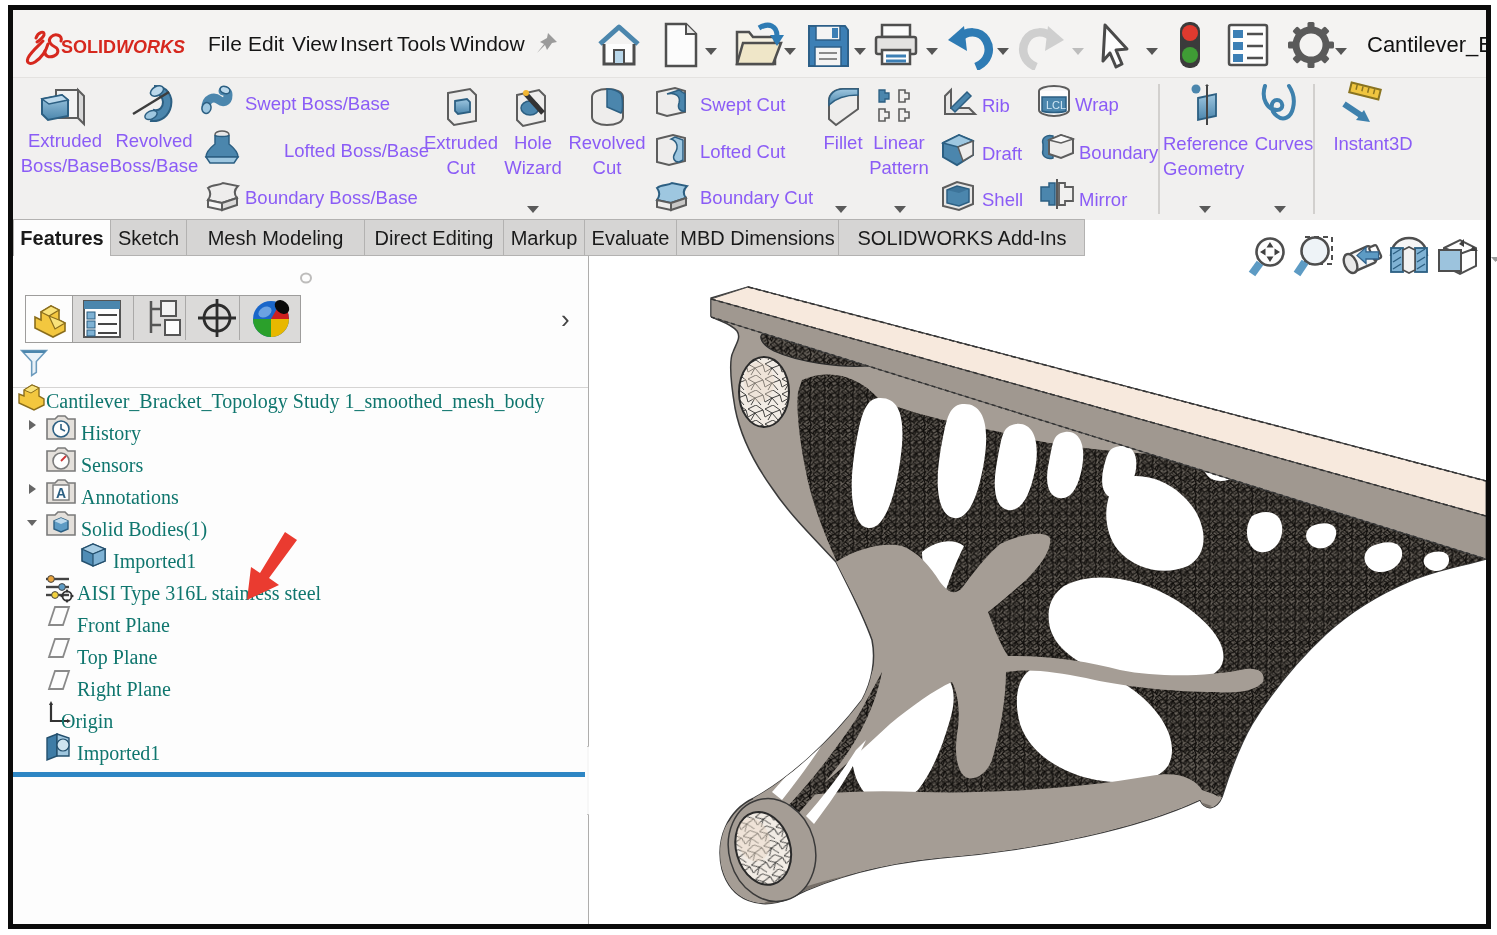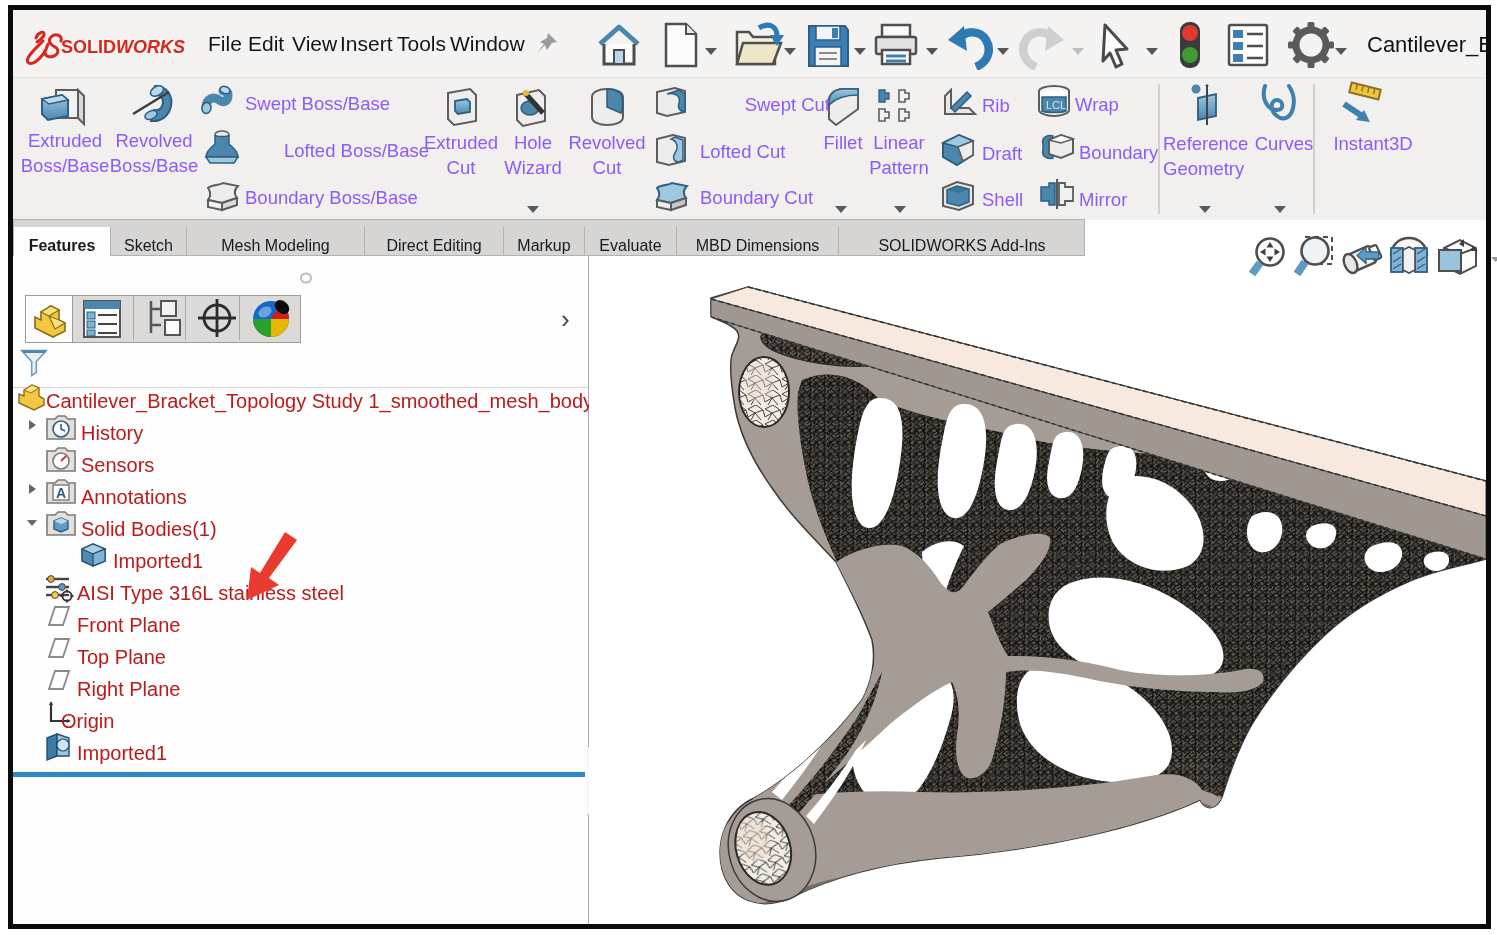--- a/index.html
+++ b/index.html
@@ -8,25 +8,25 @@
   .abs{position:absolute;}
   #frame{position:absolute;left:8px;top:5px;width:1473px;height:914px;border:5px solid #0b0b0b;background:#fff;}
   
   #menubar{position:absolute;left:0;top:0;width:1473px;height:67px;background:#f4f3f2;text-align:center;}
   .menuitem{position:absolute;top:22px;font-size:21px;color:#151515;}
   
   #ribbon{position:absolute;left:0;top:67px;width:1473px;height:142px;background:#f1f0ef;border-top:1px solid #e4e2e0;}
   .rlabel{position:absolute;font-size:18.5px;color:#8b5cf6;text-align:center;line-height:25px;}
   
   #tabrow{position:absolute;left:0;top:209px;width:1072px;height:37px;background:#d6d5d4;border:1px solid #b3b2b1;box-sizing:border-box;}
-  .tab{position:absolute;top:0;height:37px;font-size:16px;color:#1a1a1a;line-height:37px;text-align:center;border-right:1px solid #b3b2b1;box-sizing:border-box;margin-top:7px;}
+  .tab{position:absolute;top:0;height:37px;font-size:20px;color:#1a1a1a;line-height:37px;text-align:center;border-right:1px solid #b3b2b1;box-sizing:border-box;}
   .tabactive{background:#fdfdfd;font-weight:bold;border-right:1px solid #b3b2b1;}
   
   #panel{position:absolute;left:0;top:246px;width:575px;height:668px;background:#fdfdfd;border-right:1px solid #aeadac;box-sizing:content-box;}
-  .treerow{position:absolute;font-size:20px;color:#b91c1c;white-space:nowrap;}
+  .treerow{position:absolute;font-size:20px;color:#0f766e;white-space:nowrap;font-family:Liberation Serif, serif;}
   
   #viewport{position:absolute;left:576px;top:246px;width:897px;height:668px;background:#ffffff;}
 </style>
 </head>
 <body>
 <div id="frame">
   <div id="menubar">
 
     <svg class="abs" style="left:8px;top:14px" width="44" height="44" viewBox="0 0 44 44">
       <g fill="none" stroke="#d6281e" stroke-width="3" stroke-linecap="round">
@@ -297,21 +297,21 @@
       </g>
     </svg>
     <div class="rlabel" style="left:6px;top:50px;width:92px">Extruded<br>Boss/Base</div>
     <div class="rlabel" style="left:95px;top:50px;width:92px">Revolved<br>Boss/Base</div>
     <div class="rlabel" style="left:232px;top:13px;width:200px;text-align:left">Swept Boss/Base</div>
     <div class="rlabel" style="left:216px;top:60px;width:200px;text-align:right">Lofted Boss/Base</div>
     <div class="rlabel" style="left:232px;top:107px;width:220px;text-align:left">Boundary Boss/Base</div>
     <div class="rlabel" style="left:403px;top:52px;width:90px">Extruded<br>Cut</div>
     <div class="rlabel" style="left:480px;top:52px;width:80px">Hole<br>Wizard</div>
     <div class="rlabel" style="left:549px;top:52px;width:90px">Revolved<br>Cut</div>
-    <div class="rlabel" style="left:687px;top:14px;width:130px;text-align:right">Swept Cut</div>
+    <div class="rlabel" style="left:687px;top:14px;width:130px;text-align:left">Swept Cut</div>
     <div class="rlabel" style="left:687px;top:61px;width:130px;text-align:left">Lofted Cut</div>
     <div class="rlabel" style="left:687px;top:107px;width:160px;text-align:left">Boundary Cut</div>
     <div class="rlabel" style="left:800px;top:52px;width:60px">Fillet</div>
     <div class="rlabel" style="left:850px;top:52px;width:72px">Linear<br>Pattern</div>
     <div class="rlabel" style="left:969px;top:15px;width:60px;text-align:left">Rib</div>
     <div class="rlabel" style="left:969px;top:63px;width:70px;text-align:left">Draft</div>
     <div class="rlabel" style="left:969px;top:109px;width:70px;text-align:left">Shell</div>
     <div class="rlabel" style="left:1062px;top:14px;width:80px;text-align:left">Wrap</div>
     <div class="rlabel" style="left:1066px;top:62px;width:110px;text-align:left">Boundary</div>
     <div class="rlabel" style="left:1066px;top:109px;width:90px;text-align:left">Mirror</div>

